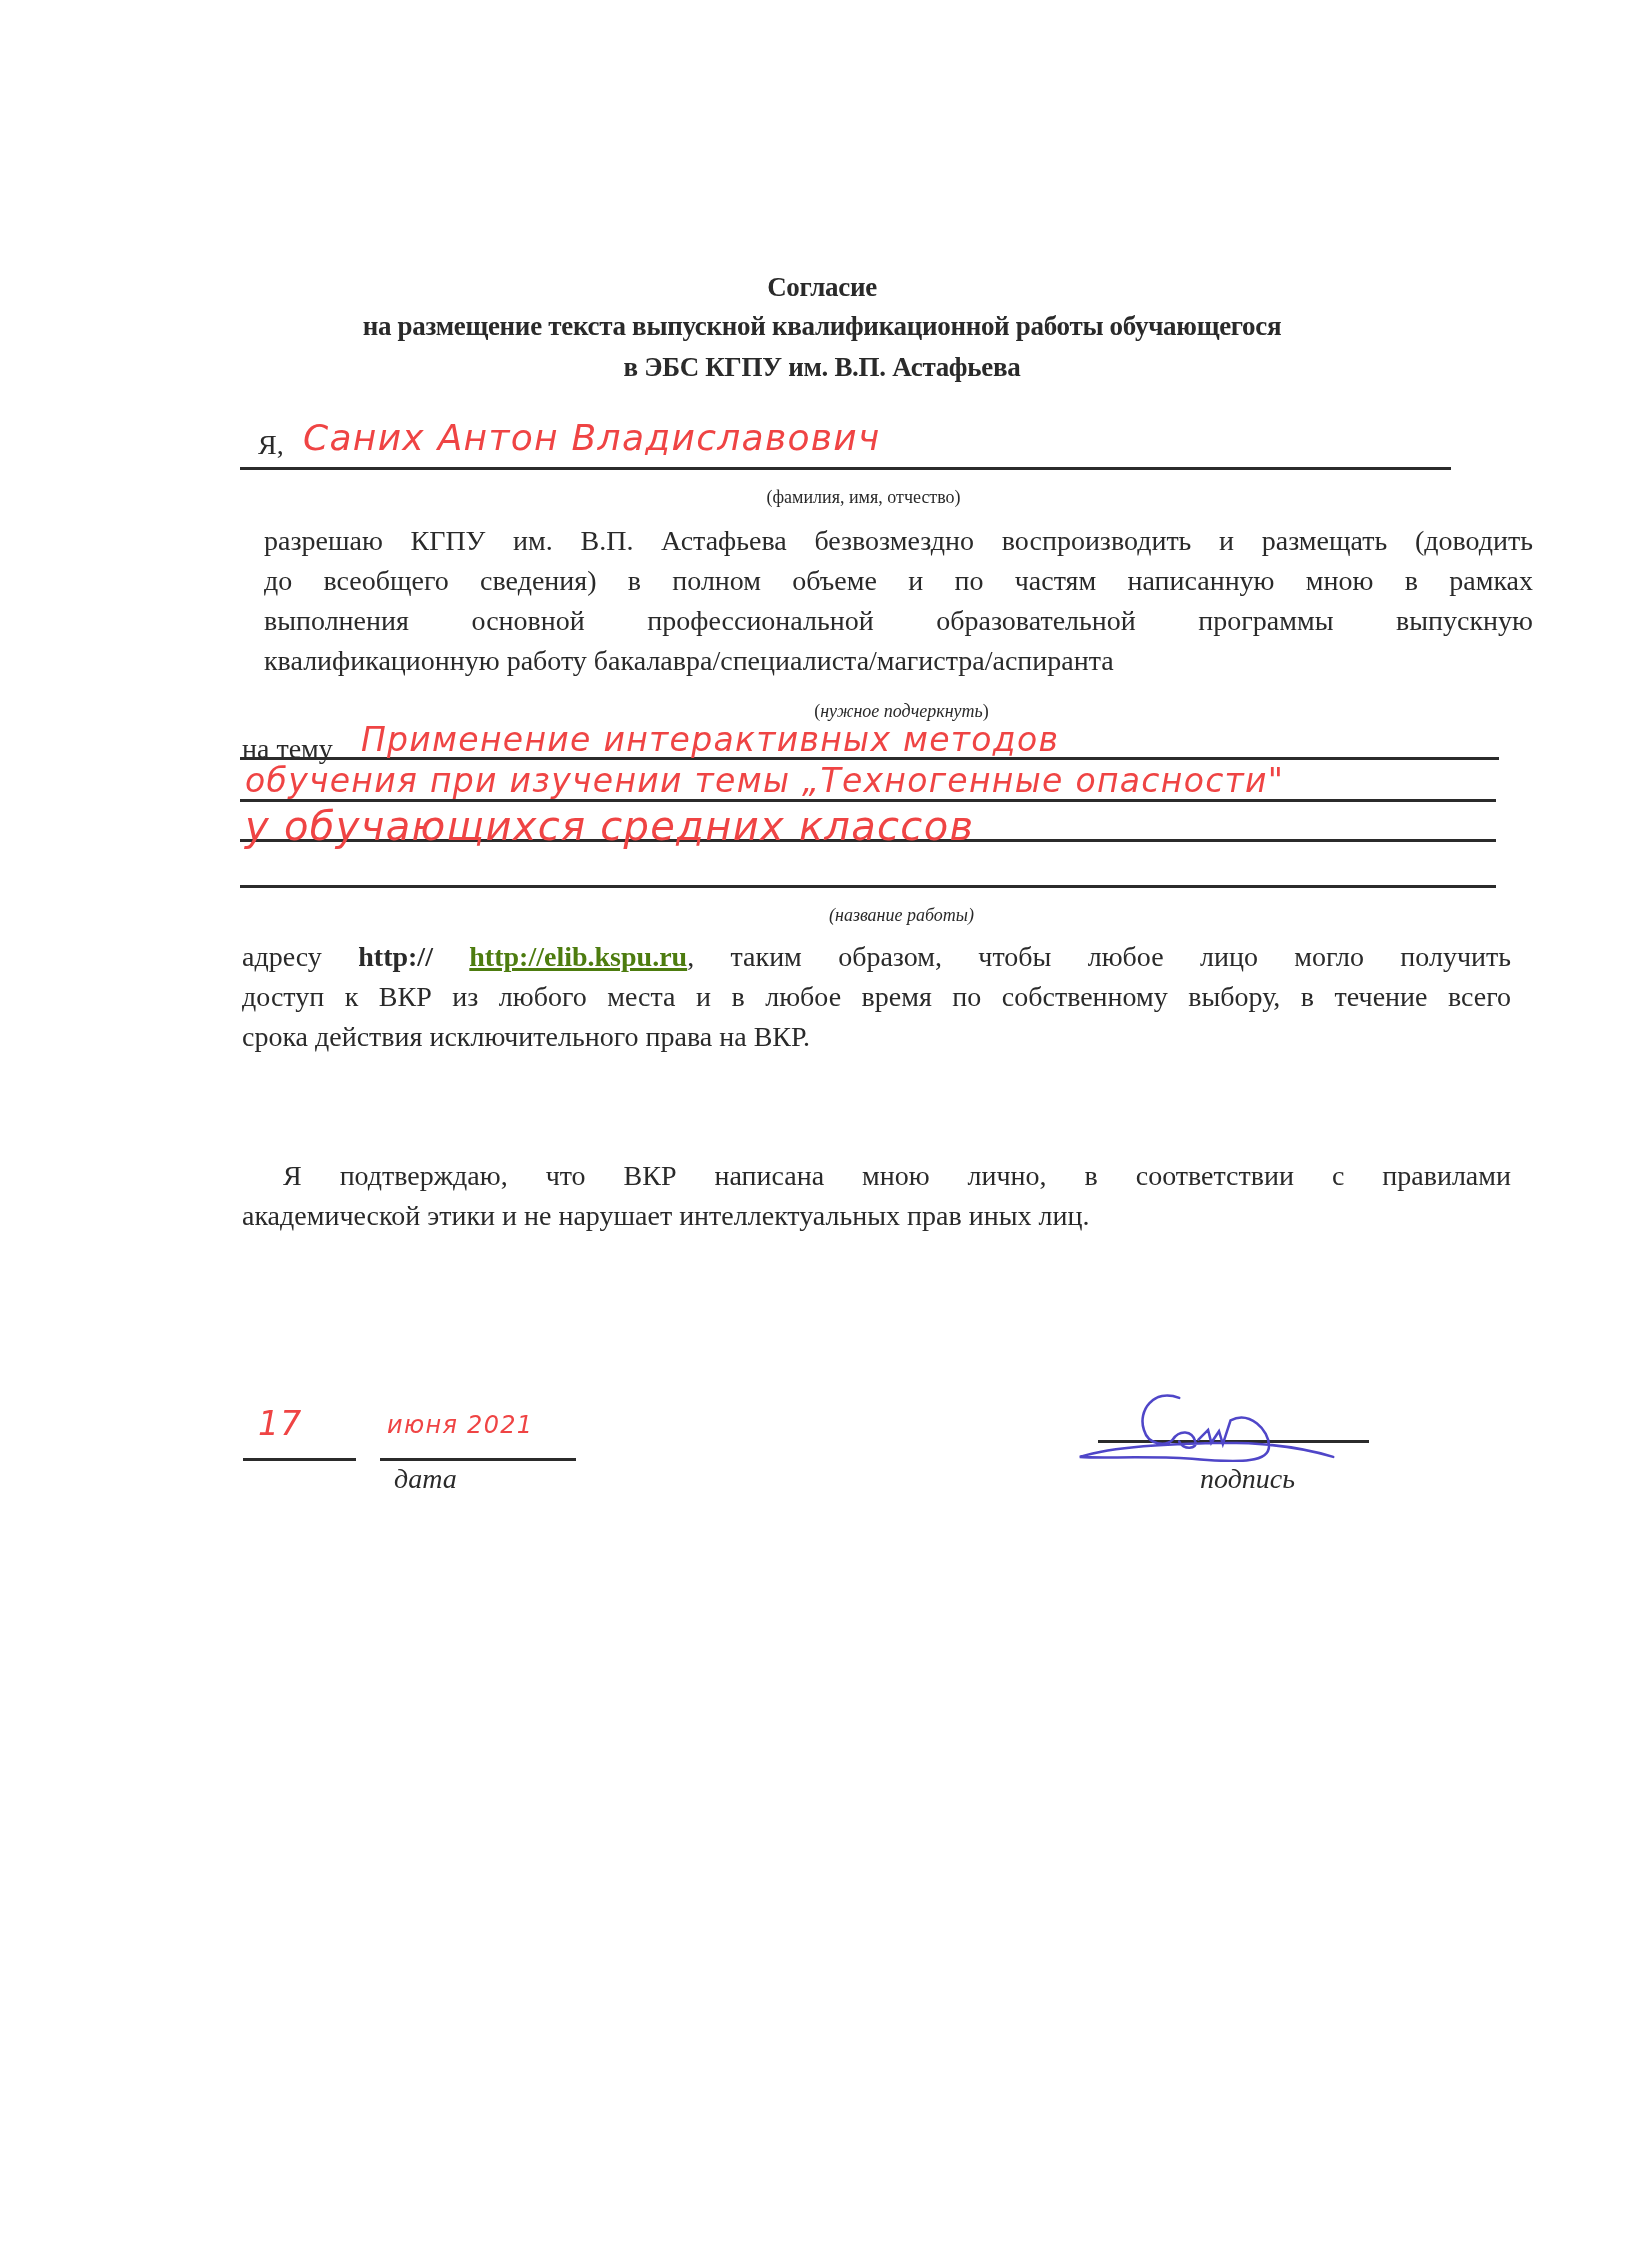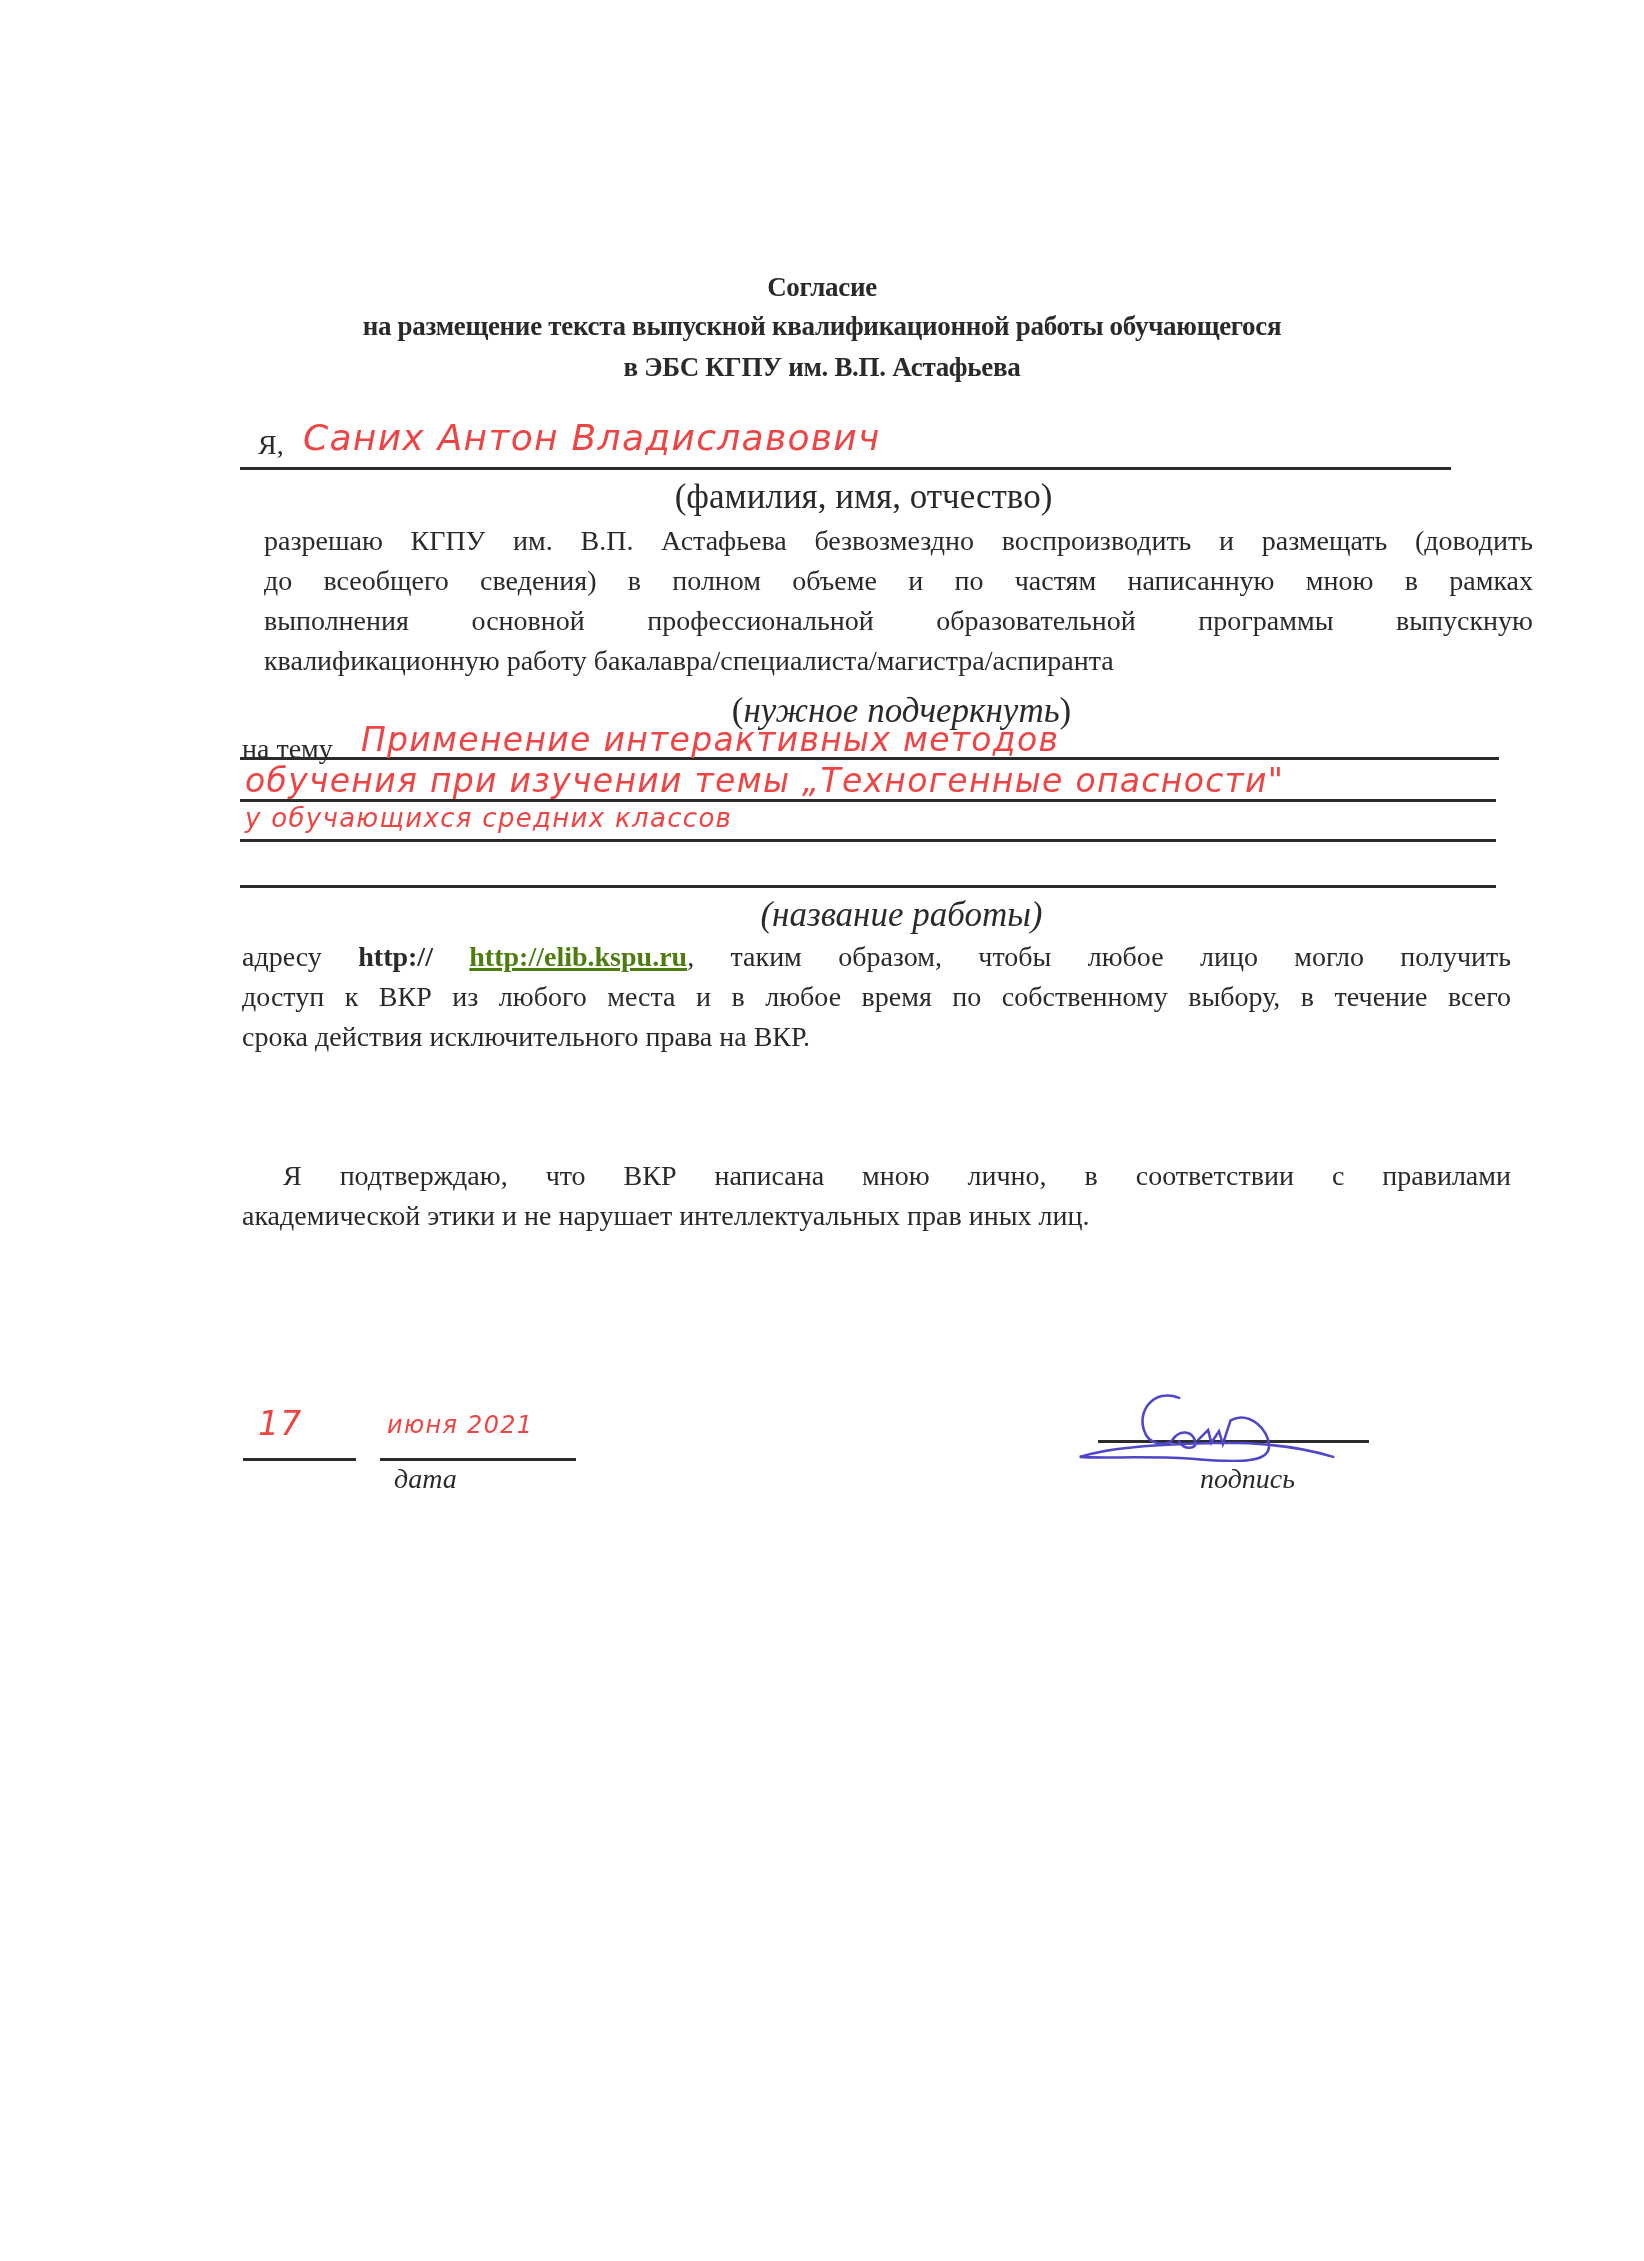--- a/index.html
+++ b/index.html
@@ -4,21 +4,21 @@
 <style>
   html, body { margin:0; padding:0; background:#ffffff; }
   body { width:1644px; height:2261px; position:relative; overflow:hidden;
          font-family:"Liberation Serif","DejaVu Serif",serif; color:#2a2a2a; }
   .abs { position:absolute; }
   .title { font-weight:bold; font-size:27px; text-align:center; left:0; width:1644px; line-height:36px; letter-spacing:-0.3px; }
   .body-text { font-size:28px; line-height:40px; }
   .justify { text-align:justify; text-align-last:justify; }
   .line { position:absolute; height:3.2px; background:#2b2b2b; }
   .ink { color:#ef4444; font-family:"DejaVu Sans","Liberation Sans",sans-serif; font-style:italic; letter-spacing:1.3px; }
-  .hint { font-size:35px; text-align:center; }
+  .hint { font-size:18px; text-align:center; }
   .italic { font-style:italic; }
   a.link { color:#4d7c0f; font-weight:bold; text-decoration:underline; text-decoration-thickness:2.6px; }
   b { font-weight:bold; }
 </style>
 </head>
 <body>
 
 <div class="abs title" style="top:269px;">Согласие</div>
 <div class="abs title" style="top:308px;">на размещение текста выпускной квалификационной работы обучающегося</div>
 <div class="abs title" style="top:349px;">в ЭБС КГПУ им. В.П. Астафьева</div>
@@ -38,21 +38,21 @@
   <span>(</span><span class="italic">нужное подчеркнуть</span><span>)</span>
 </div>
 
 <div class="abs body-text" style="left:242px; top:729px;">на тему</div>
 <div class="line" style="left:240px; top:757px; width:1259px;"></div>
 <div class="line" style="left:240px; top:799px; width:1256px;"></div>
 <div class="line" style="left:240px; top:839px; width:1256px;"></div>
 <div class="line" style="left:240px; top:885px; width:1256px;"></div>
 <div class="abs ink" style="left:361px; top:720px; font-size:33px;">Применение интерактивных методов</div>
 <div class="abs ink" style="left:245px; top:761px; font-size:33px;">обучения при изучении темы „Техногенные опасности"</div>
-<div class="abs ink" style="left:245px; top:803px; font-size:26px;">у обучающихся средних классов</div>
+<div class="abs ink" style="left:245px; top:803px; font-size:40px;">у обучающихся средних классов</div>
 <div class="abs body-text hint italic" style="left:644px; width:515px; top:895px;">(название работы)</div>
 
 <div class="abs body-text" style="left:242px; top:937px; width:1269px;">
   <div class="justify">
     <span>адресу</span>
     <b>http://</b>
     <a class="link">http://elib.kspu.ru</a><span>, таким образом, чтобы любое лицо могло получить</span>
   </div>
   <div class="justify">доступ к ВКР  из любого места и в любое время по собственному выбору, в течение всего</div>
   <div>срока действия исключительного права на ВКР.</div>

